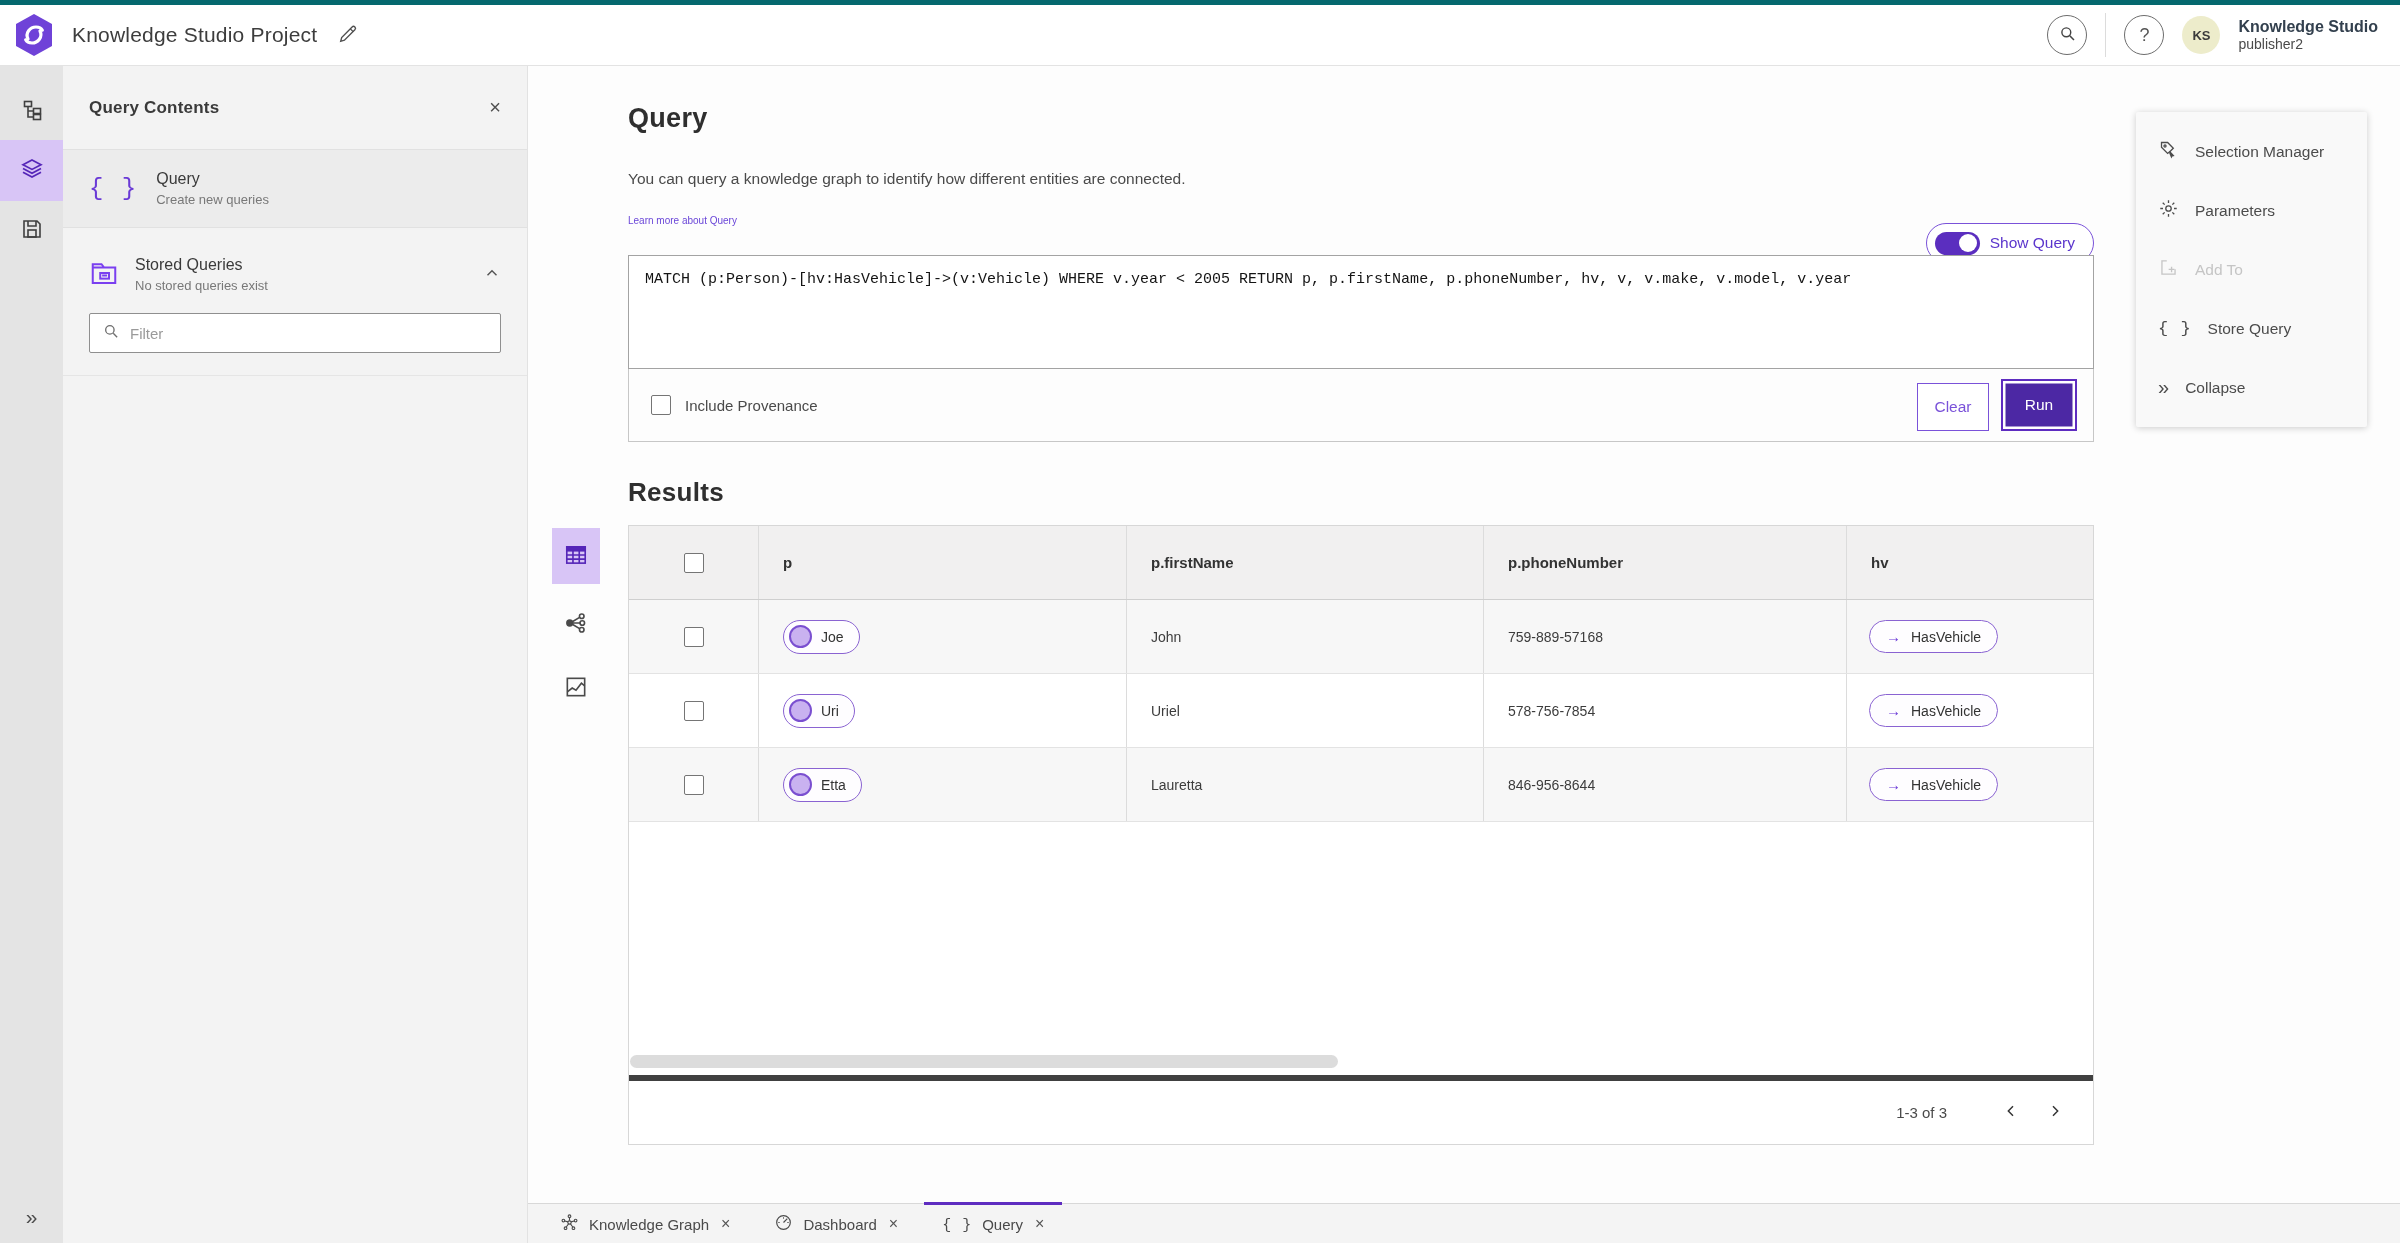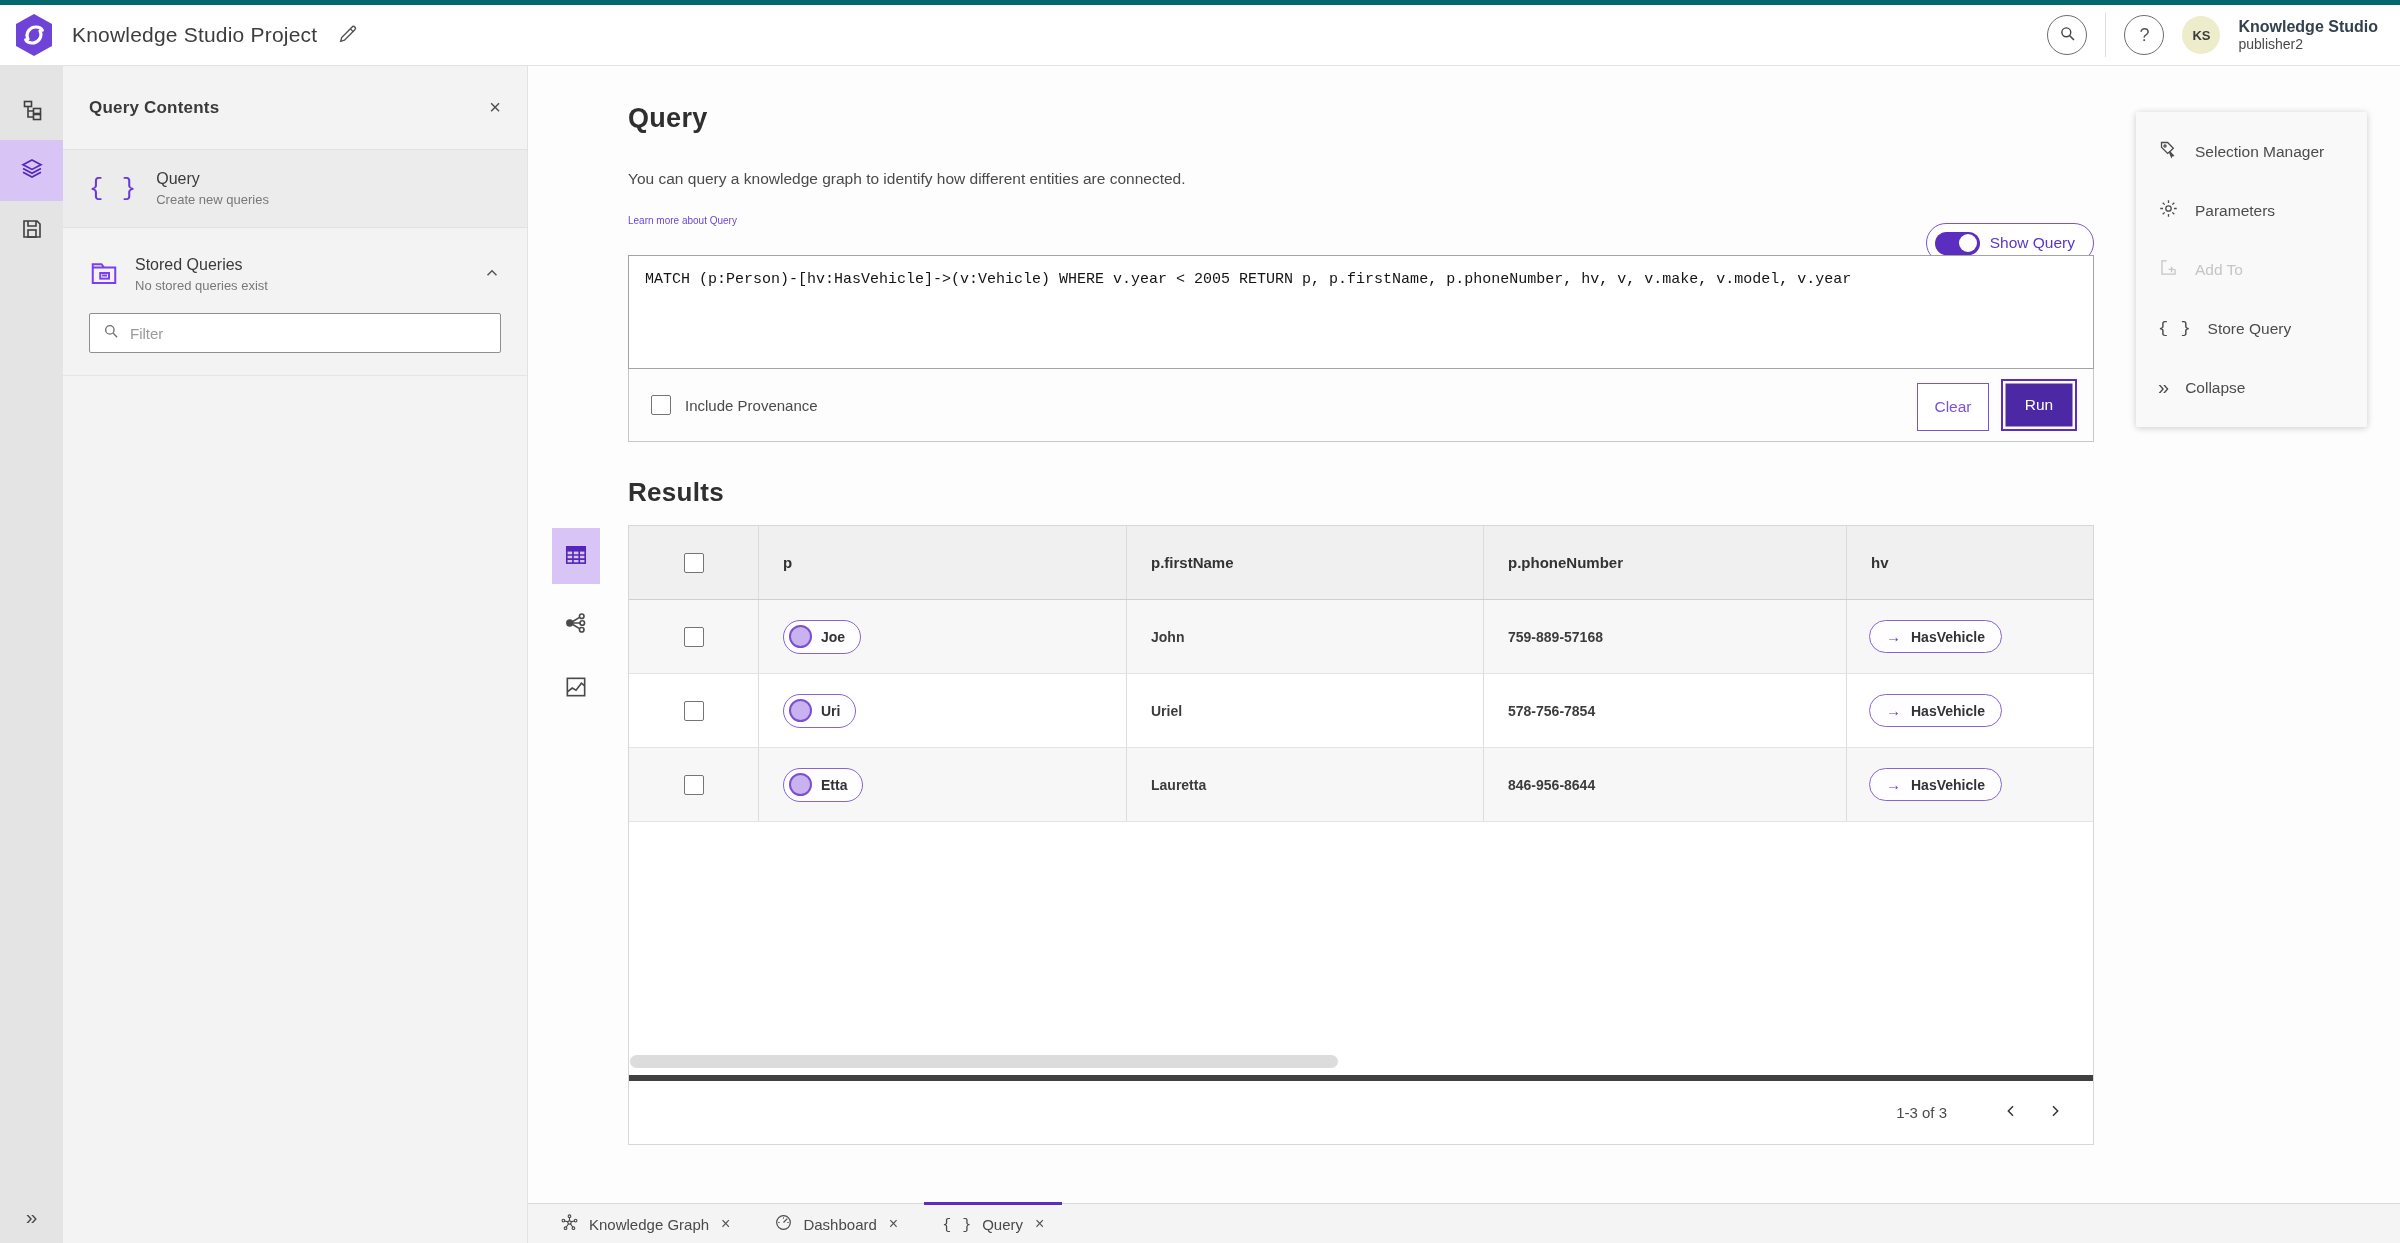--- a/index.html
+++ b/index.html
@@ -80,21 +80,21 @@
   .view-btn.active { background:#d8c5f6; color:#5526b8; height:56px; }
 
   .table-card { border:1px solid #d7d7d7; background:#fff; }
   .thead { display:flex; background:#f1f0f0; height:74px; align-items:center; border-bottom:1px solid #cfcfcf; }
   .th { font-size:15px; font-weight:700; color:#333; padding-left:24px; }
   .col-check { width:129px; flex:0 0 129px; display:grid; place-items:center; padding:0; }
   .col-p { width:368px; flex:0 0 368px; border-left:1px solid #dcdcdc; height:100%; display:flex; align-items:center; }
   .col-fn { width:357px; flex:0 0 357px; border-left:1px solid #dcdcdc; height:100%; display:flex; align-items:center; }
   .col-ph { width:363px; flex:0 0 363px; border-left:1px solid #dcdcdc; height:100%; display:flex; align-items:center; }
   .col-hv { flex:1; border-left:1px solid #dcdcdc; height:100%; display:flex; align-items:center; }
-  .trow { display:flex; height:74px; align-items:center; border-bottom:1px solid #e3e3e3; background:#fff;font-weight:bold; }
+  .trow { display:flex; height:74px; align-items:center; border-bottom:1px solid #e3e3e3; background:#fff; }
   .trow.alt { background:#f7f7f7; }
   .cell-text { font-size:14px; color:#3c3c3c; padding-left:24px; }
   .entity-pill { margin-left:24px; display:inline-flex; align-items:center; gap:9px; height:34px; border:1.5px solid #8a63d2; border-radius:17px; background:#fefdff; padding:0 15px 0 5px; cursor:pointer; }
   .entity-dot { width:23px; height:23px; border-radius:50%; background:#c9b2f0; border:2px solid #7a4fd0; }
   .entity-label { font-size:14px; color:#333; }
   .rel-pill { margin-left:22px; display:inline-flex; align-items:center; gap:10px; height:33px; border:1.5px solid #8a63d2; border-radius:17px; background:#fefdff; padding:0 16px; cursor:pointer; }
   .rel-pill .arr { color:#6a3ad6; font-size:15px; }
   .rel-label { font-size:14px; color:#333; }
   .tbody-empty { height:253px; position:relative; background:#fff; }
   .hscroll-thumb { position:absolute; left:1px; top:233px; width:708px; height:13px; background:#dcdcdc; border-radius:7px; cursor:pointer; }

